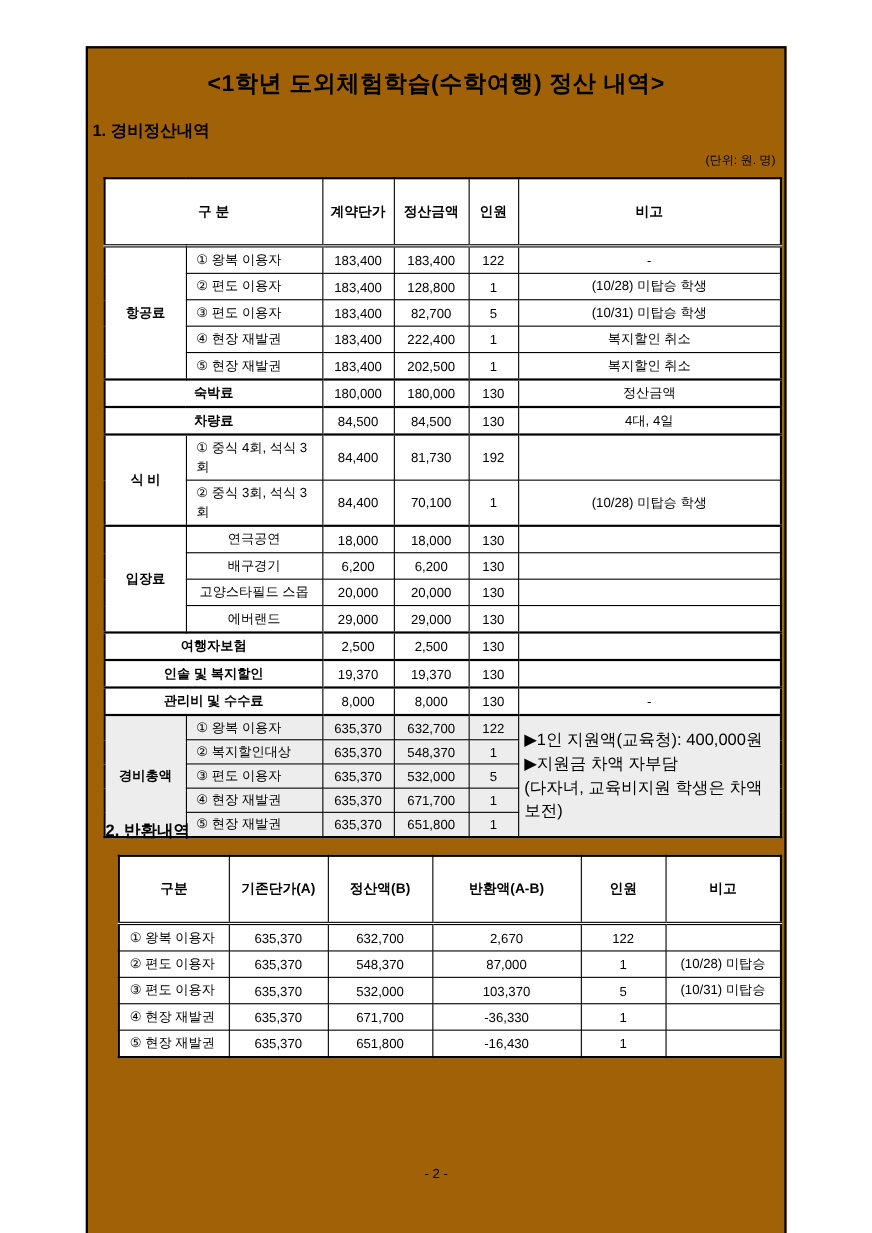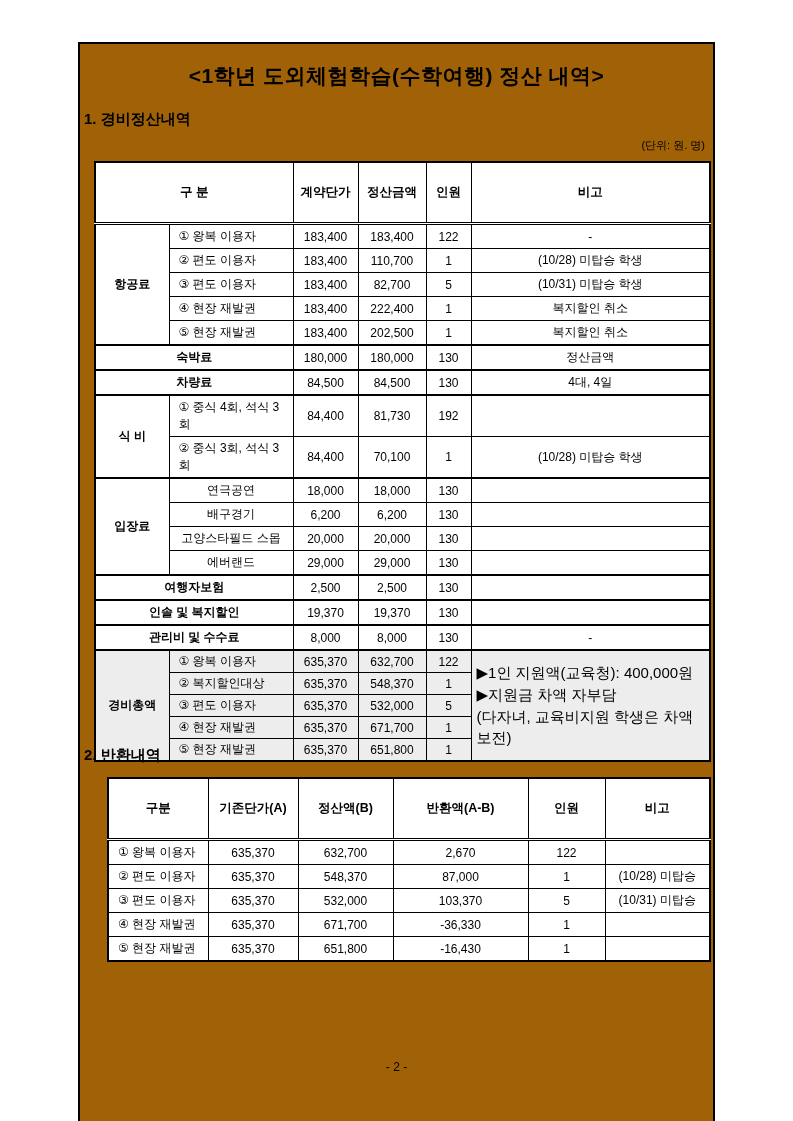--- a/index.html
+++ b/index.html
@@ -11,21 +11,21 @@
   .outer-box {
     position:absolute; left:78px; top:42px; width:637px; height:1096px;
     border:2px solid #000; box-sizing:border-box; background:#a16207;
   }
   .doc-title {
     position:absolute; top:18px; left:0; right:0; text-align:center;
     font-size:21px; font-weight:700; letter-spacing:0.5px;
   }
   .sec-heading { position:absolute; left:4px; font-size:15px; font-weight:700; }
   .sec1-heading { top:66px; }
-  .sec2-heading { top:702px; }
+  .sec2-heading { top:702px;margin-left:12px; }
   .unit-note { position:absolute; top:94px; right:8px; font-size:11px; }
 
   table { border-collapse:collapse; table-layout:fixed; position:absolute;
           border:2px solid #000; font-size:12px; background:#fff; }
   th, td { border:1px solid #000; box-sizing:border-box; overflow:hidden; }
   th { font-weight:700; font-size:12.5px; padding:21px 2px;
        border-bottom:3px double #000; }
   td { text-align:center; padding:3px 3px; height:19px; vertical-align:middle; }
 
   .t1 { left:14px; top:117px; width:615px; }
@@ -77,21 +77,21 @@
           <td rowspan="5" class="group">항공료</td>
           <td class="item left">① 왕복 이용자</td>
           <td>183,400</td>
           <td>183,400</td>
           <td>122</td>
           <td>-</td>
         </tr>
         <tr>
           <td class="item left">② 편도 이용자</td>
           <td>183,400</td>
-          <td>110,700</td>
+          <td>128,800</td>
           <td>1</td>
           <td>(10/28) 미탑승 학생</td>
         </tr>
         <tr>
           <td class="item left">③ 편도 이용자</td>
           <td>183,400</td>
           <td>82,700</td>
           <td>5</td>
           <td>(10/31) 미탑승 학생</td>
         </tr>

